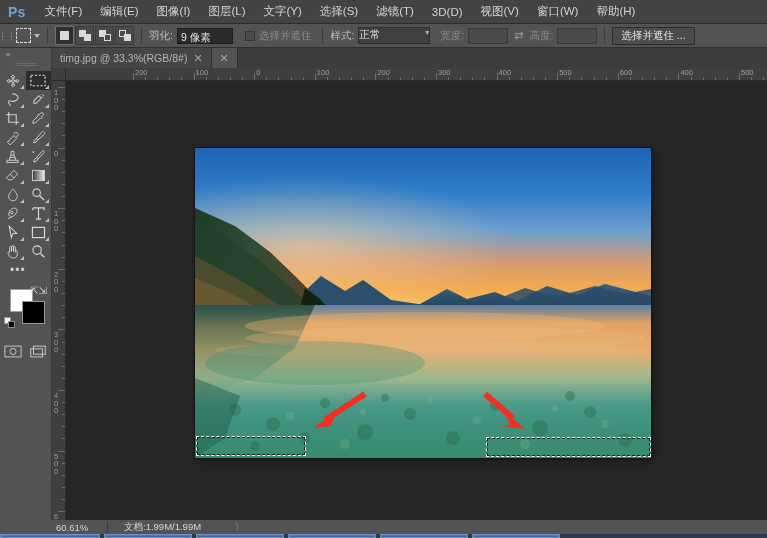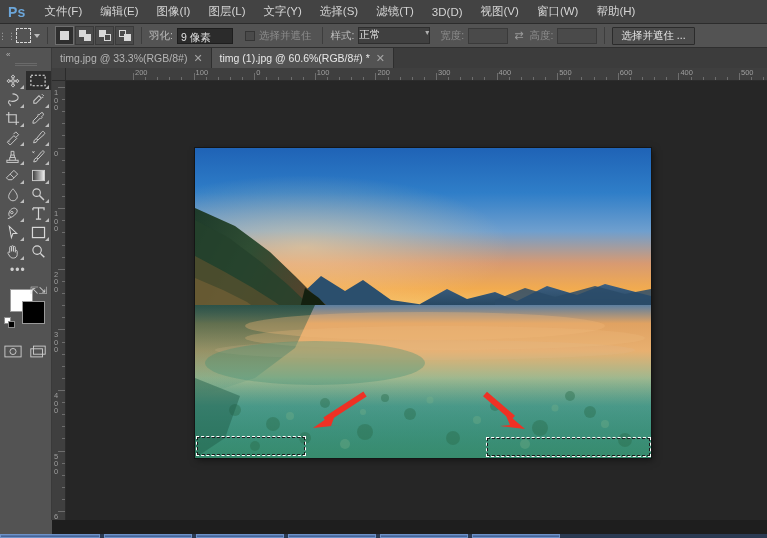--- a/index.html
+++ b/index.html
@@ -310,21 +310,20 @@
     <div class="ob-btn">选择并遮住 ...</div>
   </div>
 
   <div class="tabbar">
     <div id="tabs-host" style="display:flex;align-items:flex-end;height:20px;">
         <div class="tab">
           <span>timg.jpg @ 33.3%(RGB/8#)</span>
           <span class="tab-close">✕</span>
         </div>
         <div class="tab active">
-          <span>timg (1).jpg @ 60.6%(RGB/8#) *</span>
           <span class="tab-close">✕</span>
         </div>
       </div>
   </div>
 
   <div class="toolbar">
     <div class="tb-collapse">«</div>
     <div class="tb-grip">
         <i></i>
       </div>
@@ -756,20 +755,25 @@
         <g>
           <line x1="290" y1="246" x2="318" y2="270" stroke="#ef3124" stroke-width="6" stroke-linecap="butt"></line>
           <polygon points="330,281 309,263 315,277 305,278" fill="#ef3124"></polygon>
         </g>
       </svg>
 
     </div>
   </div>
 
   <div class="sb-left-pad"></div>
+  <div class="statusbar">
+    <div class="sb-zoom">60.61%</div>
+    <div class="sb-doc">文档:1.99M/1.99M</div>
+    <div class="sb-arrow">〉</div>
+  </div>
 
   <div class="taskbar" id="taskbar">
       <div class="tb-win" style="left: 0px; width: 100px;"></div>
       <div class="tb-win" style="left: 104px; width: 88px;"></div>
       <div class="tb-win" style="left: 196px; width: 88px;"></div>
       <div class="tb-win" style="left: 288px; width: 88px;"></div>
       <div class="tb-win" style="left: 380px; width: 88px;"></div>
       <div class="tb-win" style="left: 472px; width: 88px;"></div>
     </div>
 

